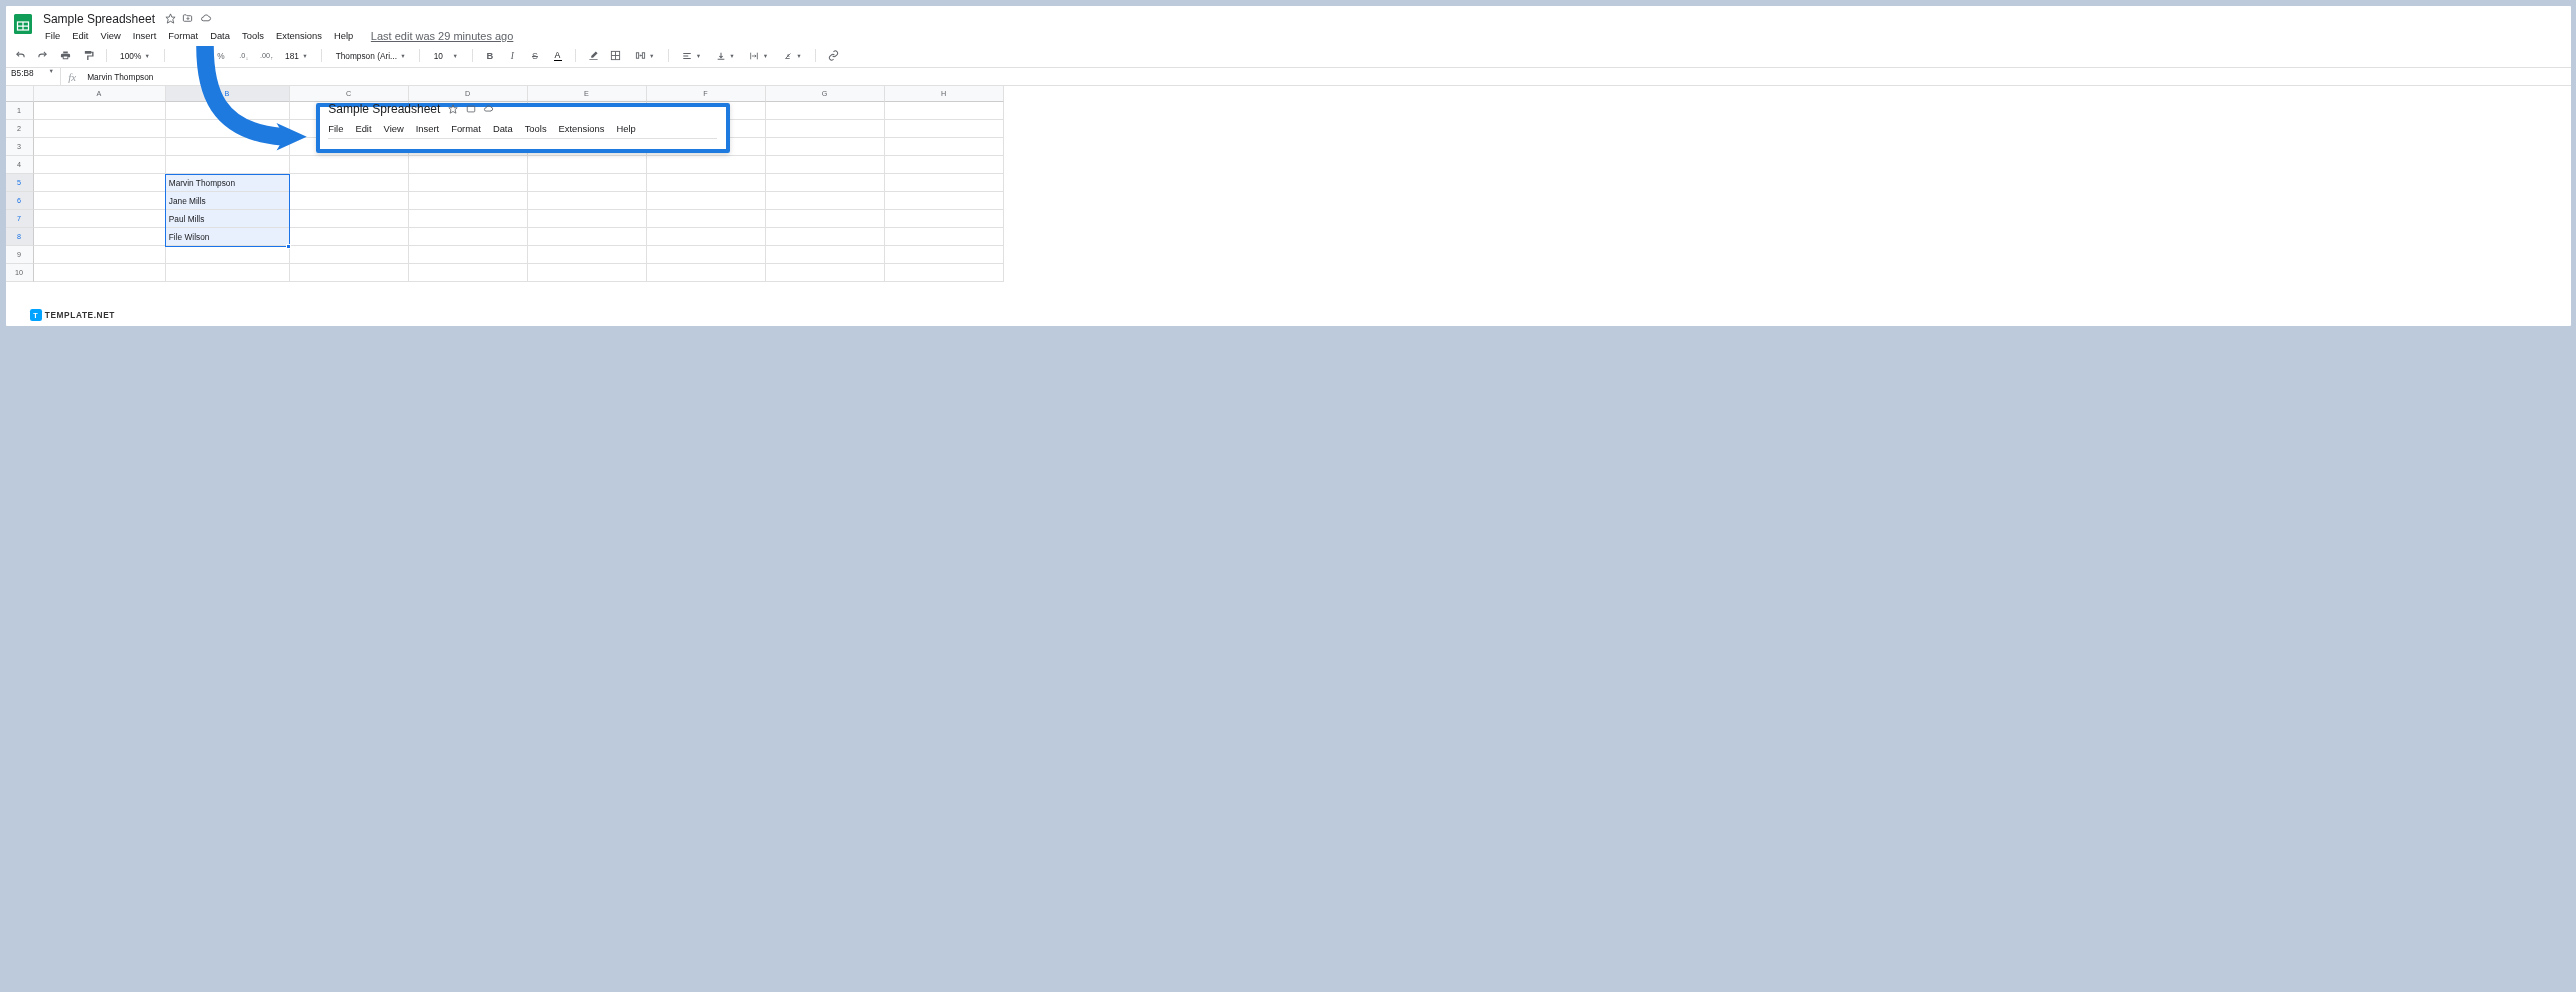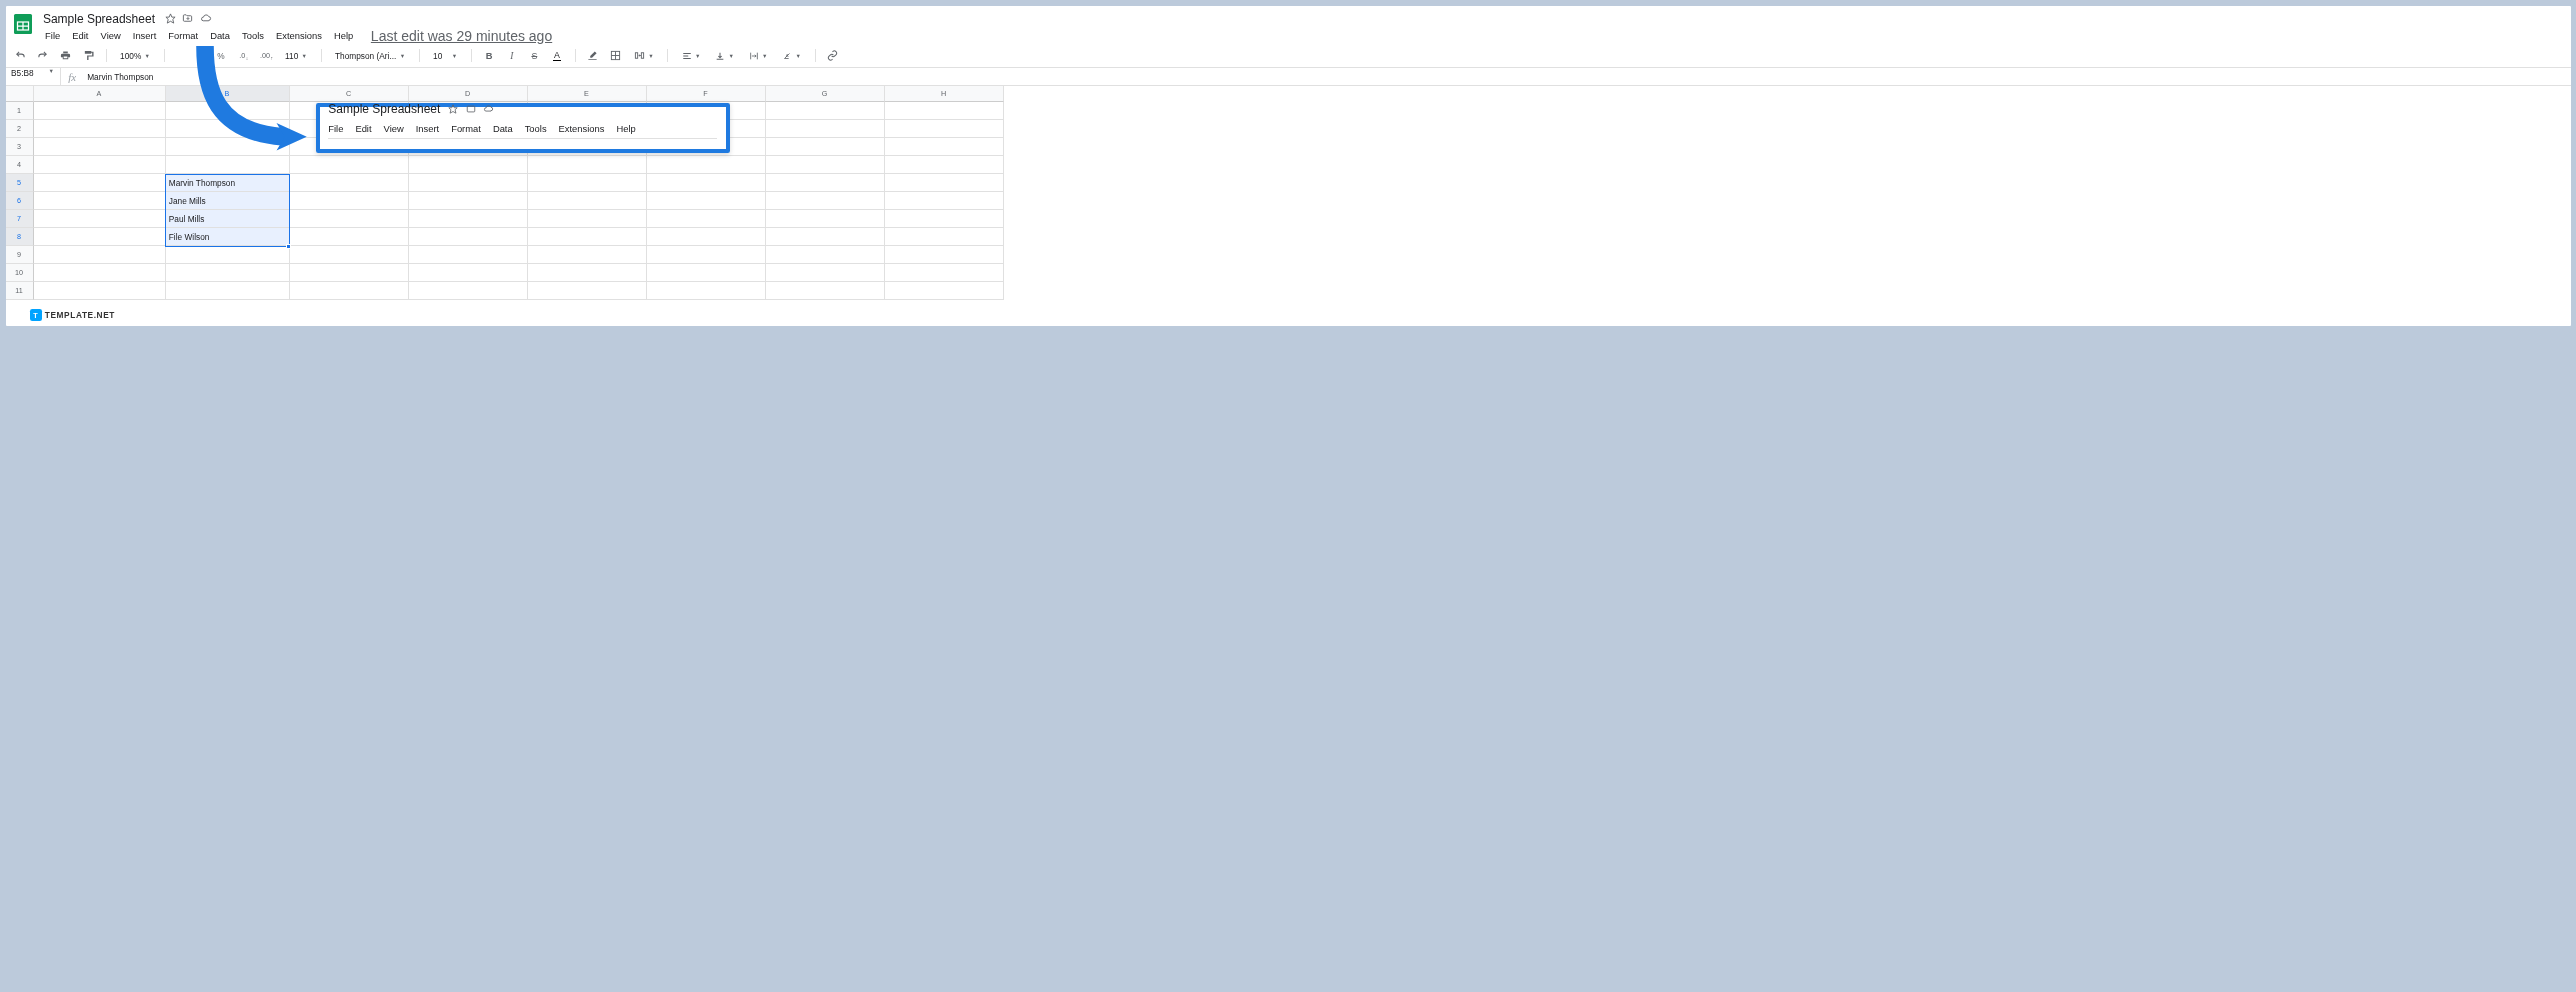--- a/index.html
+++ b/index.html
@@ -9,21 +9,21 @@
 
 .header { display: flex; align-items: flex-start; padding: 4.4px 6.6px 0 6.6px; }
 .logo { width: 22px; height: 22px; margin-right: 5.5px; margin-top: 3.3px; }
 .logo svg { width: 22px; height: 22px; }
 .header-main { flex: 1; }
 .title-row { display: flex; align-items: center; gap: 6.6px; height: 17.7px; }
 .doc-title { font-size: 12px; color: #202124; padding: 1.1px 3.3px; }
 .title-icon { color: #5f6368; cursor: pointer; display: inline-flex; }
 .menu-row { display: flex; align-items: center; gap: 1.1px; height: 16.6px; }
 .menu-item { font-size: 9.4px; color: #202124; padding: 2.2px 5.5px; cursor: pointer; border-radius: 2.2px; }
-.last-edit { font-size: 14px; color: #5f6368; text-decoration: underline; margin-left: 11px; cursor: pointer; }
+.last-edit { font-size: 11px; color: #5f6368; text-decoration: underline; margin-left: 11px; cursor: pointer; }
 
 
 .toolbar { display: flex; align-items: center; padding: 3.3px 6.6px; border-bottom: 0.6px solid #e0e0e0; gap: 6px; height: 24px; }
 .tb-btn { display: inline-flex; align-items: center; justify-content: center; min-width: 16.6px; height: 16.6px; color: #5f6368; cursor: pointer; border-radius: 1.1px; font-size: 8.3px; padding: 0 2.2px; }
 .tb-sep { width: 0.6px; height: 13.2px; background: #e0e0e0; margin: 0 3.3px; }
 .tb-text { color: #202124; font-size: 8.3px; padding: 0 4.4px; display: inline-flex; align-items: center; gap: 3.3px; cursor: pointer; }
 .dd-arrow { font-size: 5.5px; color: #5f6368; }
 
 
 .formula-bar { display: flex; align-items: center; border-bottom: 0.6px solid #e0e0e0; height: 17.7px; }
@@ -151,21 +151,21 @@
     <span class="tb-btn">%</span>
     <span class="tb-btn">
         <span style="font-size:7.2px">.0</span>
         <span style="font-size:5px;position:relative;top:2.2px;left:0.6px">↓</span>
       </span>
     <span class="tb-btn">
         <span style="font-size:7.2px">.00</span>
         <span style="font-size:5px;position:relative;top:2.2px;left:0.6px">↑</span>
       </span>
     <span class="tb-text">
-        <span>110</span>
+        <span>181</span>
         <span class="dd-arrow">▼</span>
       </span>
     <span class="tb-sep"></span>
     <span class="tb-text" style="min-width:72px">
         <span>Thompson (Ari...</span>
         <span class="dd-arrow">▼</span>
       </span>
     <span class="tb-sep"></span>
     <span class="tb-text" style="min-width:33px;justify-content:space-between">
         <span>10</span>
@@ -365,31 +365,20 @@
         <div class="cell colB"></div>
         <div class="cell colX"></div>
         <div class="cell colX"></div>
         <div class="cell colX"></div>
         <div class="cell colX"></div>
         <div class="cell colX"></div>
         <div class="cell colX"></div>
       </div>
     <div class="row">
         <div class="row-h">10</div>
-        <div class="cell colA"></div>
-        <div class="cell colB"></div>
-        <div class="cell colX"></div>
-        <div class="cell colX"></div>
-        <div class="cell colX"></div>
-        <div class="cell colX"></div>
-        <div class="cell colX"></div>
-        <div class="cell colX"></div>
-      </div>
-    <div class="row">
-        <div class="row-h">11</div>
         <div class="cell colA"></div>
         <div class="cell colB"></div>
         <div class="cell colX"></div>
         <div class="cell colX"></div>
         <div class="cell colX"></div>
         <div class="cell colX"></div>
         <div class="cell colX"></div>
         <div class="cell colX"></div>
       </div>
 

